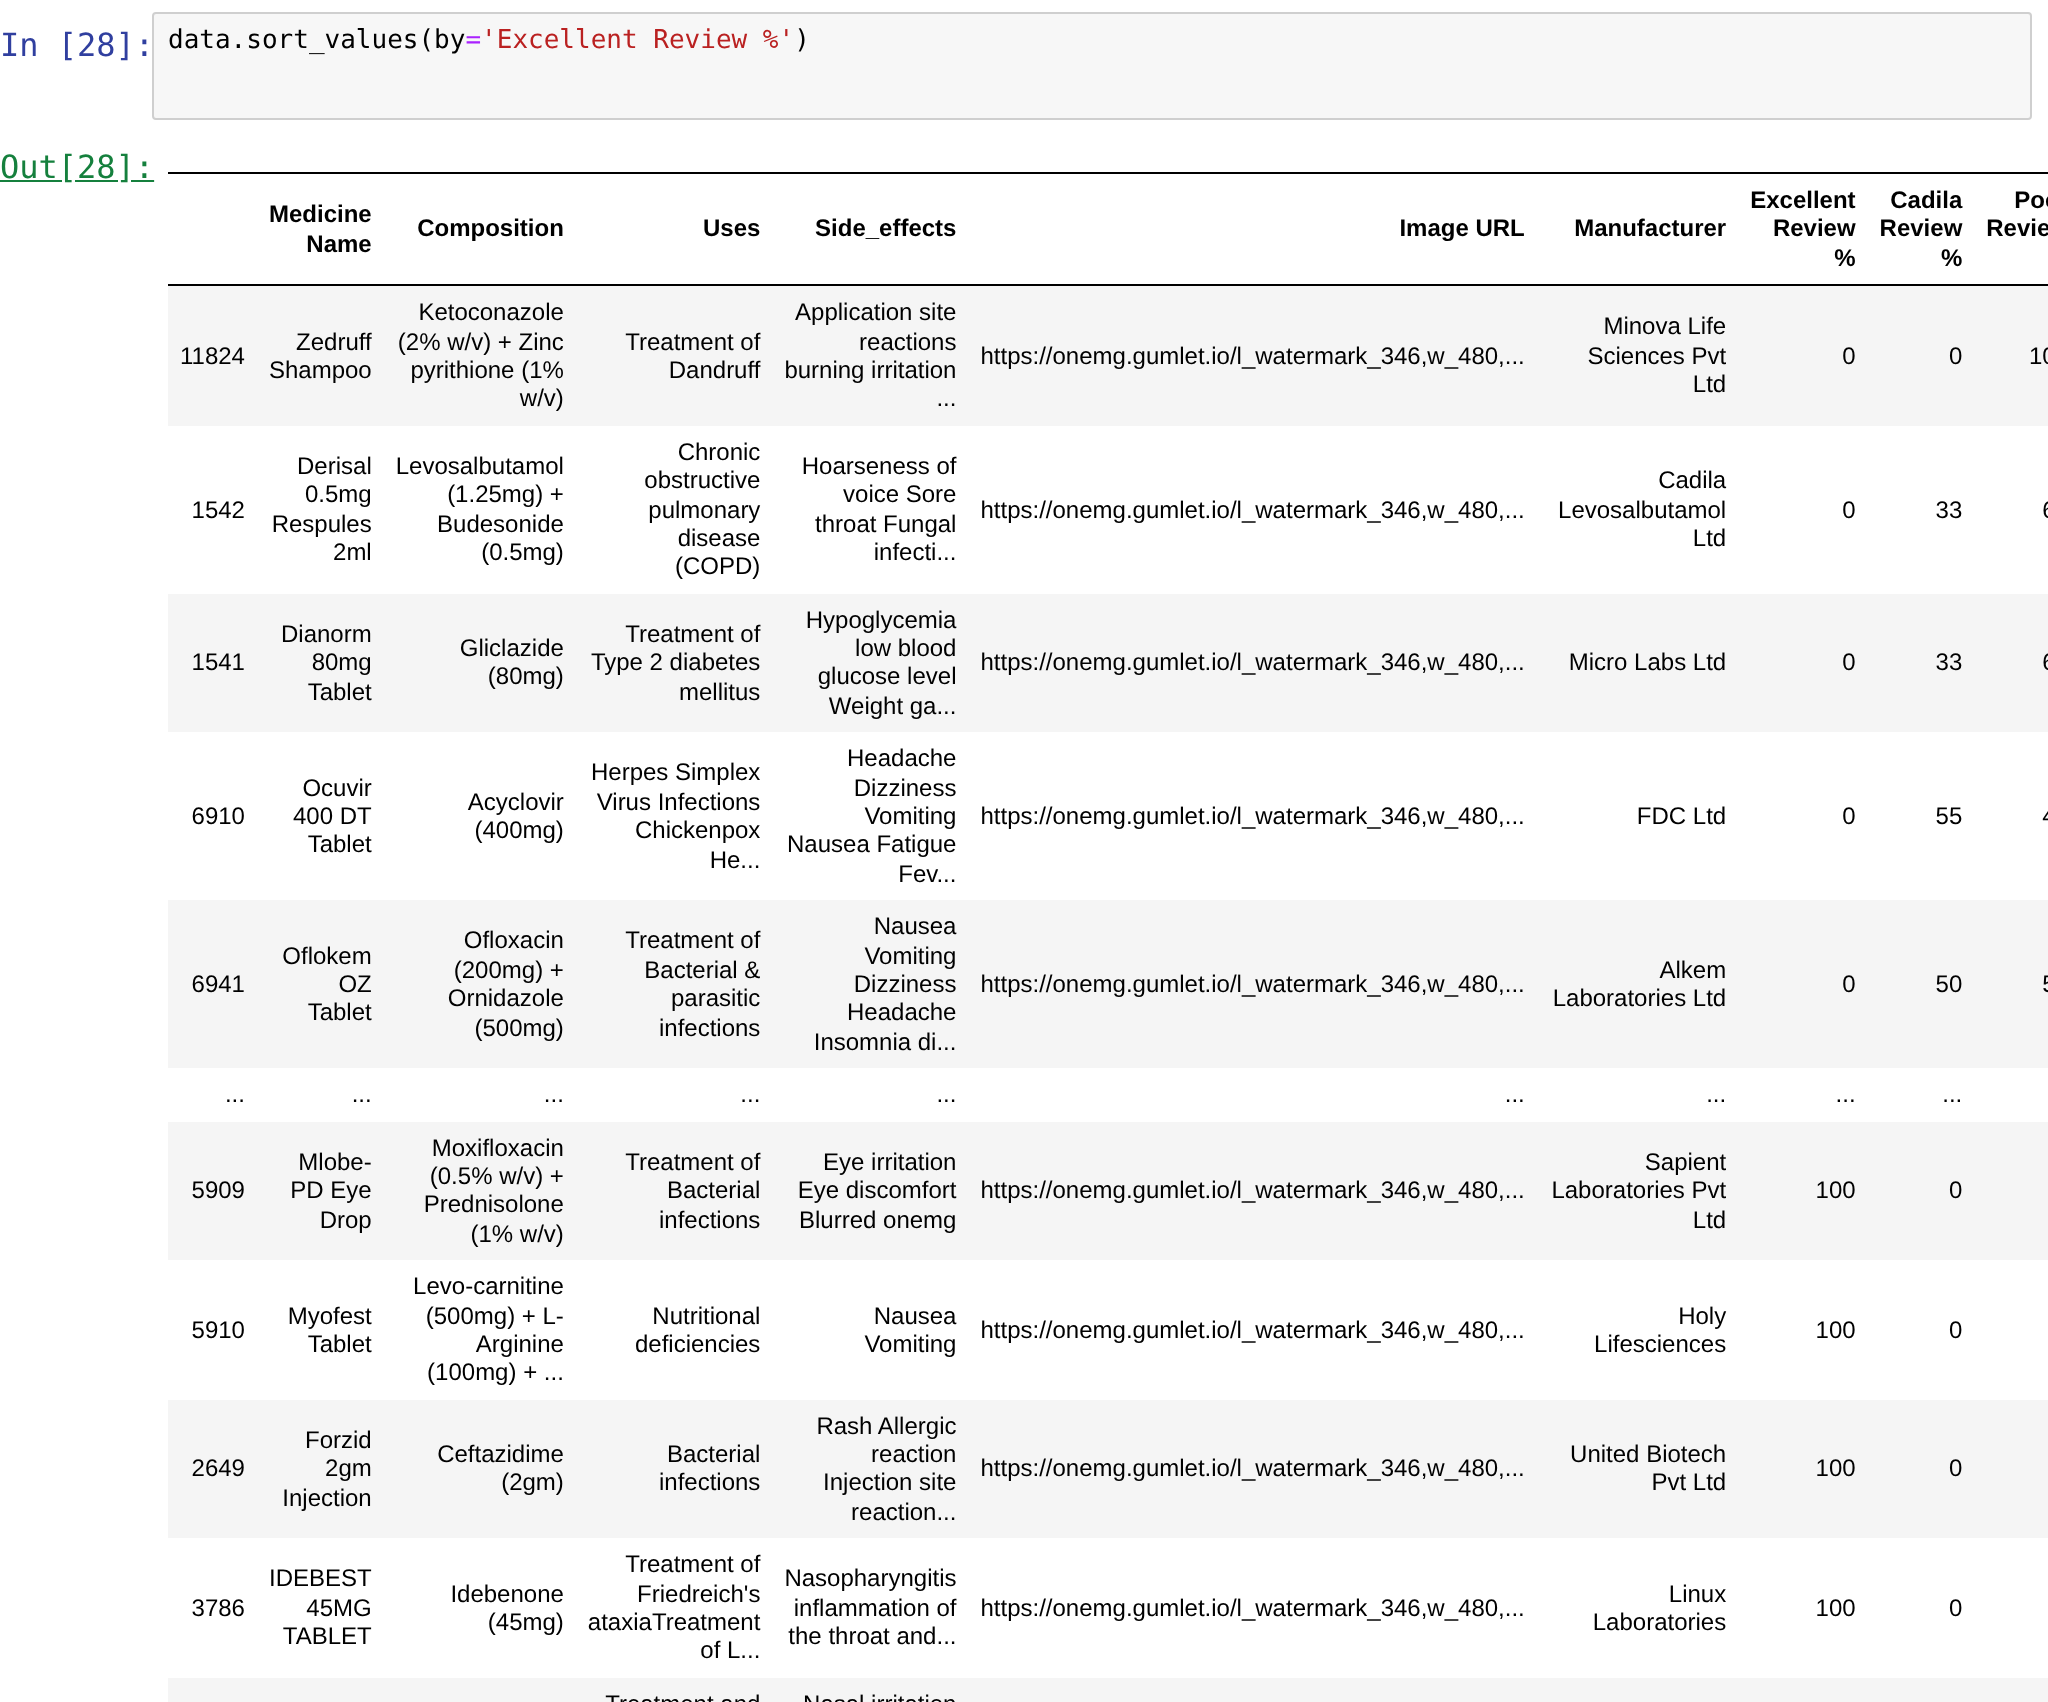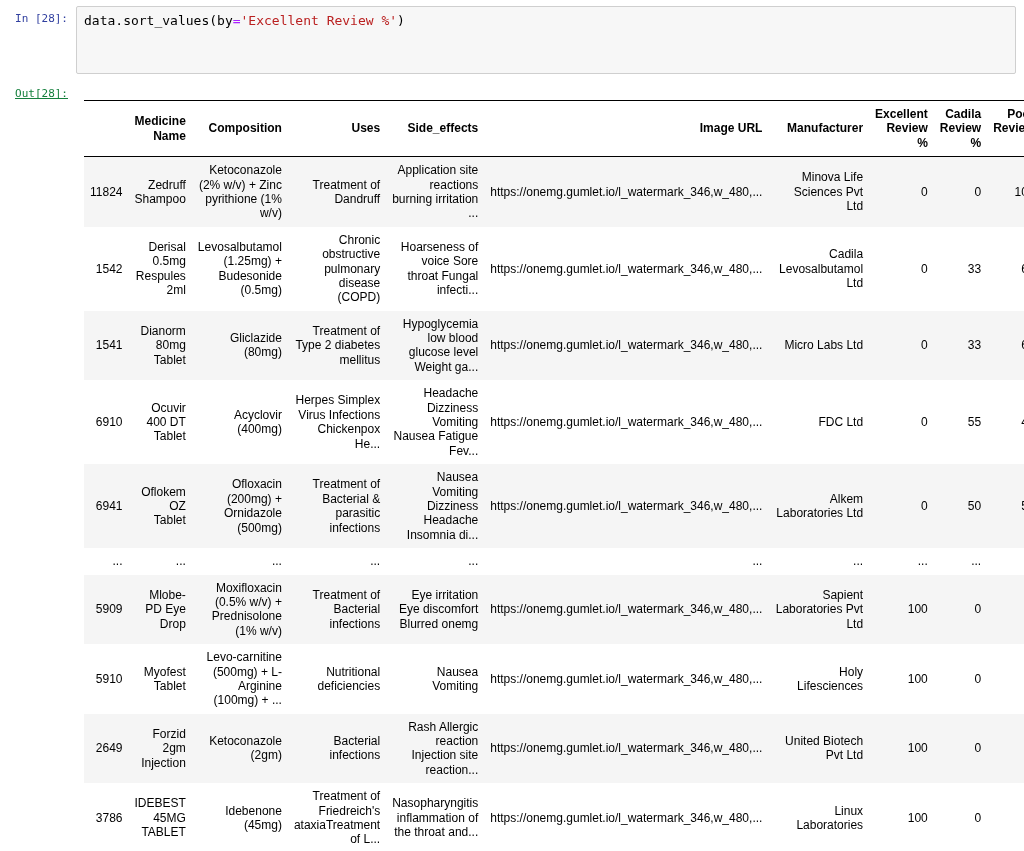--- a/index.html
+++ b/index.html
@@ -4,29 +4,29 @@
 <style>
   * { margin: 0; padding: 0; box-sizing: border-box; }
   html, body { background: #ffffff; }
   body {
     width: 1024px; height: 851px; overflow: hidden;
     font-family: "Liberation Sans", sans-serif; color: #000;
   }
   .row { display: flex; align-items: flex-start; }
   .prompt {
     flex: 0 0 76px; width: 76px; text-align: right; padding-right: 8px;
-    font-family: "DejaVu Sans Mono", monospace; font-size: 11px; line-height: 1.35;
+    font-family: "DejaVu Sans Mono", monospace; font-size: 16px; line-height: 1.35;
     white-space: nowrap;
   }
   .in-prompt  { color: #303F9F; padding-top: 6px; }
   .out-prompt { color: #15803d; text-decoration: underline; }
 
   .input-row { padding-top: 6px; }
   .input-box {
-    flex: 1; margin-right: 8px; height: 68px;
+    flex: 1; margin-right: 8px; height: 54px;
     border: 1px solid #cfcfcf; border-radius: 2px; background: #f7f7f7;
     padding: 5px 7px;
   }
   .code-line {
     font-family: "DejaVu Sans Mono", monospace; font-size: 13px; line-height: 1.35;
     white-space: pre;
   }
 
   .output-row { margin-top: 13px; }
   .output-content { flex: 1; padding-left: 8px; }
@@ -180,21 +180,21 @@
               <td>Nausea Vomiting</td>
               <td>https://onemg.gumlet.io/l_watermark_346,w_480,...</td>
               <td>Holy Lifesciences</td>
               <td>100</td>
               <td>0</td>
               <td>0</td>
             </tr>
             <tr>
               <th>2649</th>
               <td>Forzid 2gm Injection</td>
-              <td>Ketoconazole (2gm)</td>
+              <td>Ceftazidime (2gm)</td>
               <td>Bacterial infections</td>
               <td>Rash Allergic reaction Injection site reaction...</td>
               <td>https://onemg.gumlet.io/l_watermark_346,w_480,...</td>
               <td>United Biotech Pvt Ltd</td>
               <td>100</td>
               <td>0</td>
               <td>0</td>
             </tr>
             <tr>
               <th>3786</th>

